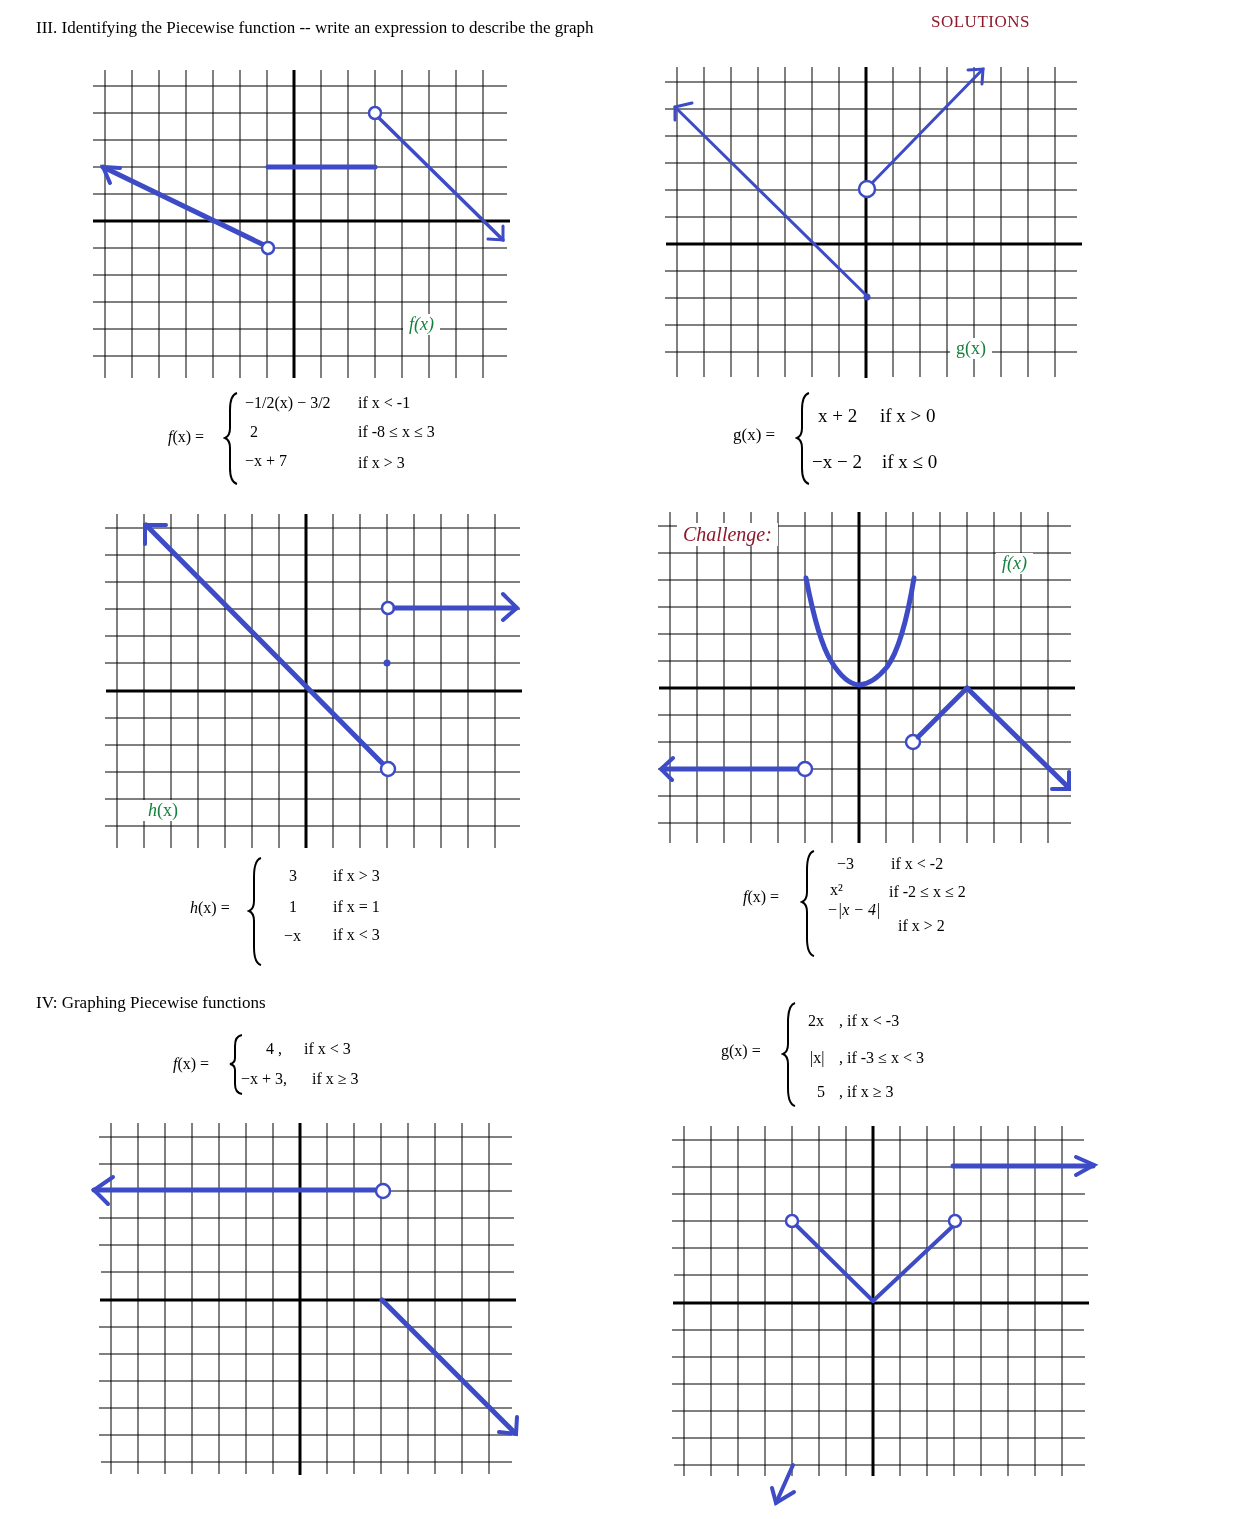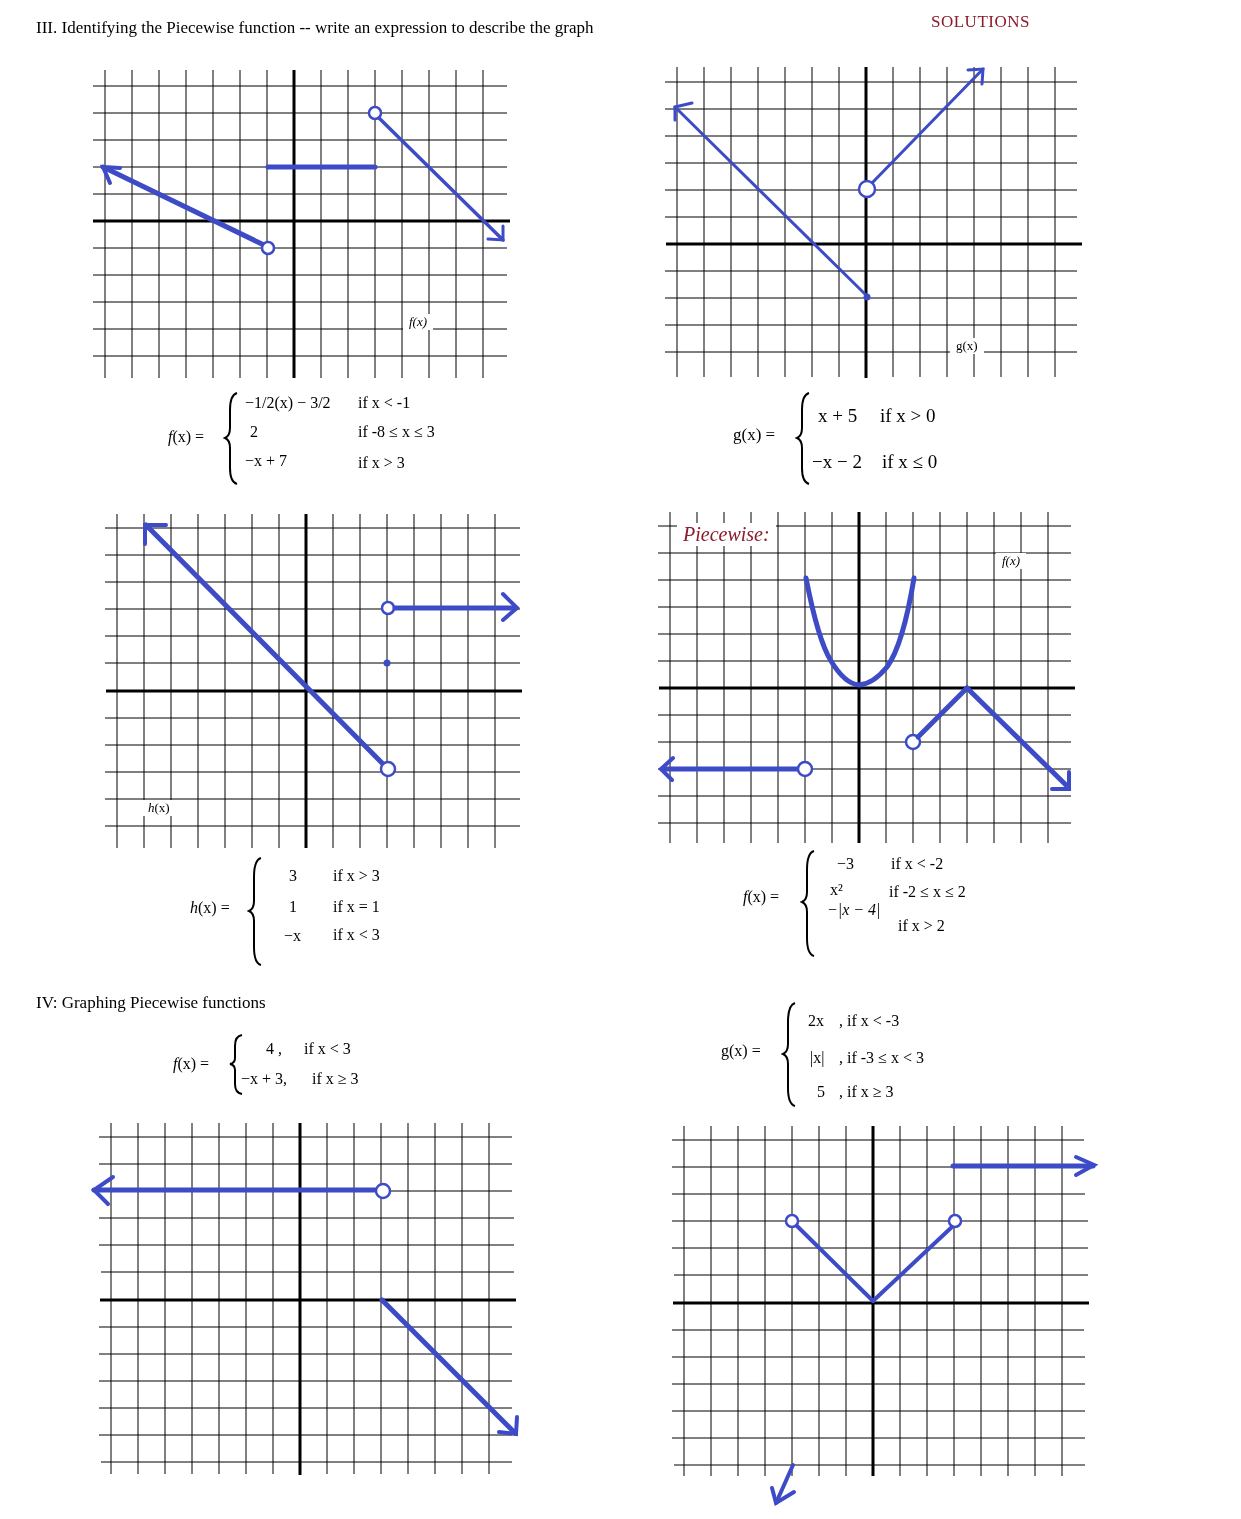--- a/index.html
+++ b/index.html
@@ -5,21 +5,21 @@
   html,body{margin:0;padding:0;background:#fff;}
   body{width:1241px;height:1519px;position:relative;overflow:hidden;font-family:"Liberation Serif","DejaVu Serif",serif;color:#000;}
   .abs{position:absolute;}
   .heading{font-size:17px;white-space:nowrap;margin-left:12px;}
   .solutions{color:#8b1a2b;font-size:17px;letter-spacing:0.5px;}
   .graph{position:absolute;}
   .eq{position:absolute;font-size:16px;white-space:nowrap;}
   .eq .lhs{position:absolute;white-space:nowrap;}
   .eq .row{position:absolute;white-space:nowrap;}
   .it{font-style:italic;}
-  .glabel{position:absolute;background:#fff;color:#000000;font-size:13px;padding:0 6px;white-space:nowrap;}
+  .glabel{position:absolute;background:#fff;color:#15803d;font-size:18px;padding:0 6px;white-space:nowrap;}
   .challenge{position:absolute;background:#fff;color:#8b1a2b;font-style:italic;font-size:20px;padding:0 6px;white-space:nowrap;}
 </style>
 </head>
 <body>
 
 <div class="abs heading" style="left:24px;top:18px;">III.  Identifying the Piecewise function -- write an expression to describe the graph</div>
 <div class="abs solutions" style="left:931px;top:12px;">SOLUTIONS</div>
 
 <svg class="graph" style="left:90px;top:65px;" width="430" height="320" viewBox="90 65 430 320">
   <g stroke="#000" stroke-width="1">
@@ -119,21 +119,21 @@
     <polyline points="968,70 983,69 982,84" stroke-width="3"></polyline>
   </g>
 </svg>
 <div class="glabel" style="left:950px;top:338px;">g(x)</div>
 
 <div class="eq" style="left:730px;top:390px;width:260px;height:100px;">
   <span class="lhs" style="left:3px;top:35px;font-size:17px;">g(x) =</span>
   <svg class="abs" style="left:65px;top:0px;" width="20" height="96">
       <path d="M14 3 Q7 5 7 20 L7 38 Q7 46 2 48 Q7 50 7 58 L7 78 Q7 92 14 94" stroke="#000" stroke-width="2" fill="none"></path>
     </svg>
-  <span class="row" style="left:88px;top:15px;font-size:19px;">x + 5</span>
+  <span class="row" style="left:88px;top:15px;font-size:19px;">x + 2</span>
   <span class="row" style="left:150px;top:15px;font-size:19px;">if   x &gt; 0</span>
   <span class="row" style="left:82px;top:61px;font-size:19px;">−x − 2</span>
   <span class="row" style="left:152px;top:61px;font-size:19px;">if  x ≤ 0</span>
 </div>
 
 <svg class="graph" style="left:100px;top:505px;" width="430" height="350" viewBox="100 505 430 350">
   <g stroke="#000" stroke-width="1">
     <line x1="117" y1="514" x2="117" y2="848"></line>
       <line x1="144" y1="514" x2="144" y2="848"></line>
       <line x1="171" y1="514" x2="171" y2="848"></line>
@@ -226,21 +226,21 @@
     <line x1="662" y1="769" x2="800" y2="769" stroke-width="5"></line>
     <polyline points="673,758 661,769 672,780" stroke-width="4"></polyline>
     <circle cx="805" cy="769" r="7" stroke-width="2.5" fill="#fff"></circle>
     <path d="M806 578 Q818 640 831 661 Q845 684 859 685 Q873 684 887 667 Q903 645 914 578" stroke-width="5"></path>
     <circle cx="913" cy="742" r="7" stroke-width="2.5" fill="#fff"></circle>
     <line x1="918" y1="737" x2="967" y2="688" stroke-width="5"></line>
     <line x1="967" y1="688" x2="1068" y2="787" stroke-width="5"></line>
     <polyline points="1052,789 1069,789 1069,772" stroke-width="4"></polyline>
   </g>
 </svg>
-<div class="challenge" style="left:677px;top:523px;">Piecewise:</div>
+<div class="challenge" style="left:677px;top:523px;">Challenge:</div>
 <div class="glabel it" style="left:996px;top:553px;">f(x)</div>
 
 <div class="eq" style="left:740px;top:845px;width:280px;height:115px;">
   <span class="lhs" style="left:3px;top:43px;"><span class="it">f</span>(x) =</span>
 
   <svg class="abs" style="left:60px;top:3px;" width="20" height="110">
       <path d="M14 3 Q7 5 7 22 L7 44 Q7 52 2 54 Q7 56 7 64 L7 90 Q7 106 14 108" stroke="#000" stroke-width="2" fill="none"></path>
     </svg>
   <span class="row" style="left:97px;top:10px;">−3</span>
   <span class="row" style="left:151px;top:10px;">if    x &lt; -2</span>

